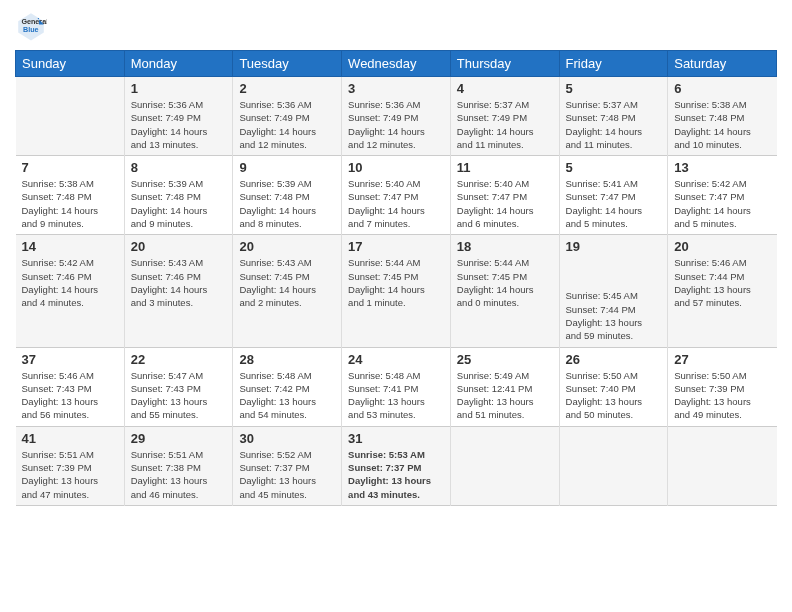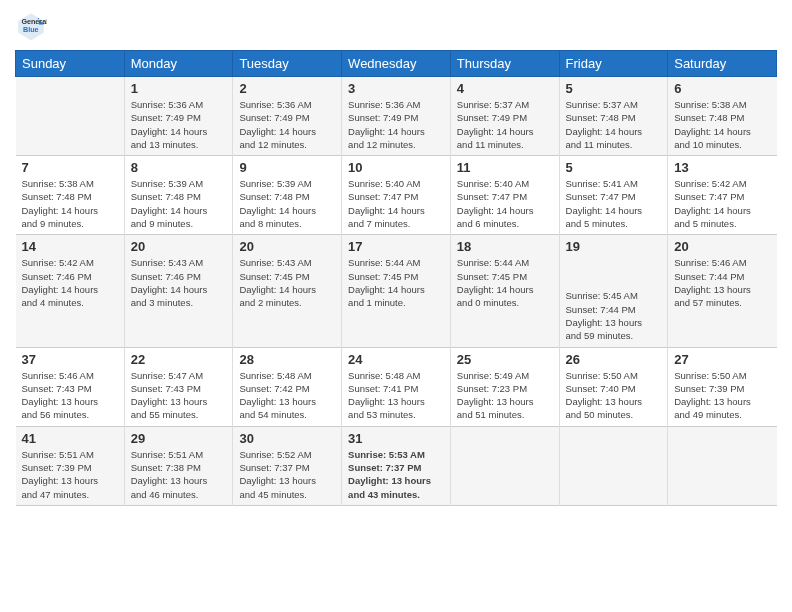--- a/index.html
+++ b/index.html
@@ -308,21 +308,21 @@
           <td>
             <span class="day-num">24</span>
             <div class="day-info" style="white-space: pre-line;">Sunrise: 5:48 AM
 Sunset: 7:41 PM
 Daylight: 13 hours
 and 53 minutes.</div>
           </td>
           <td>
             <span class="day-num">25</span>
             <div class="day-info" style="white-space: pre-line;">Sunrise: 5:49 AM
-Sunset: 7:23 PM
+Sunset: 12:41 PM
 Daylight: 13 hours
 and 51 minutes.</div>
           </td>
           <td>
             <span class="day-num">26</span>
             <div class="day-info" style="white-space: pre-line;">Sunrise: 5:50 AM
 Sunset: 7:40 PM
 Daylight: 13 hours
 and 50 minutes.</div>
           </td>

